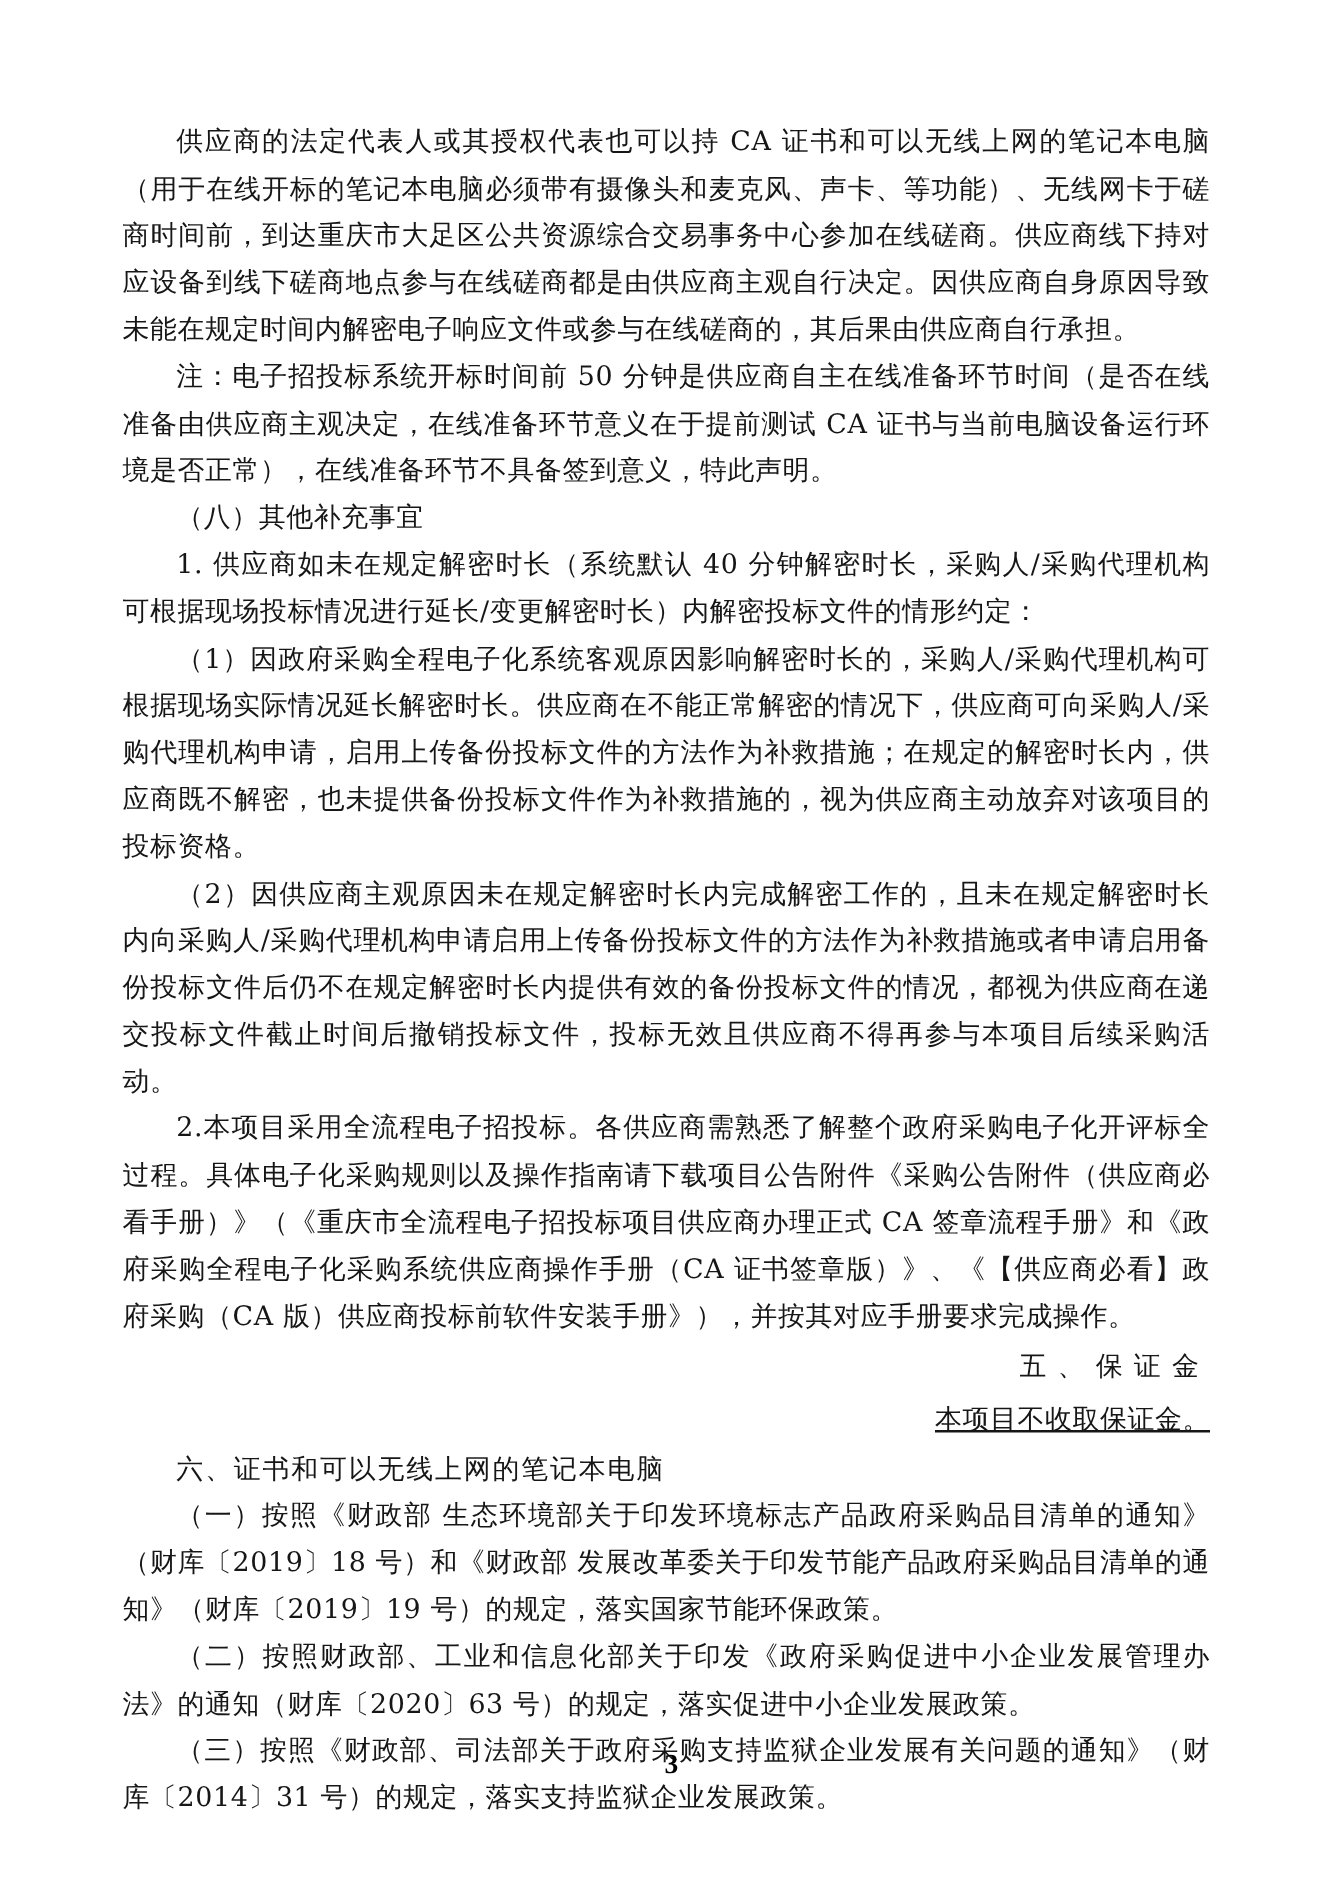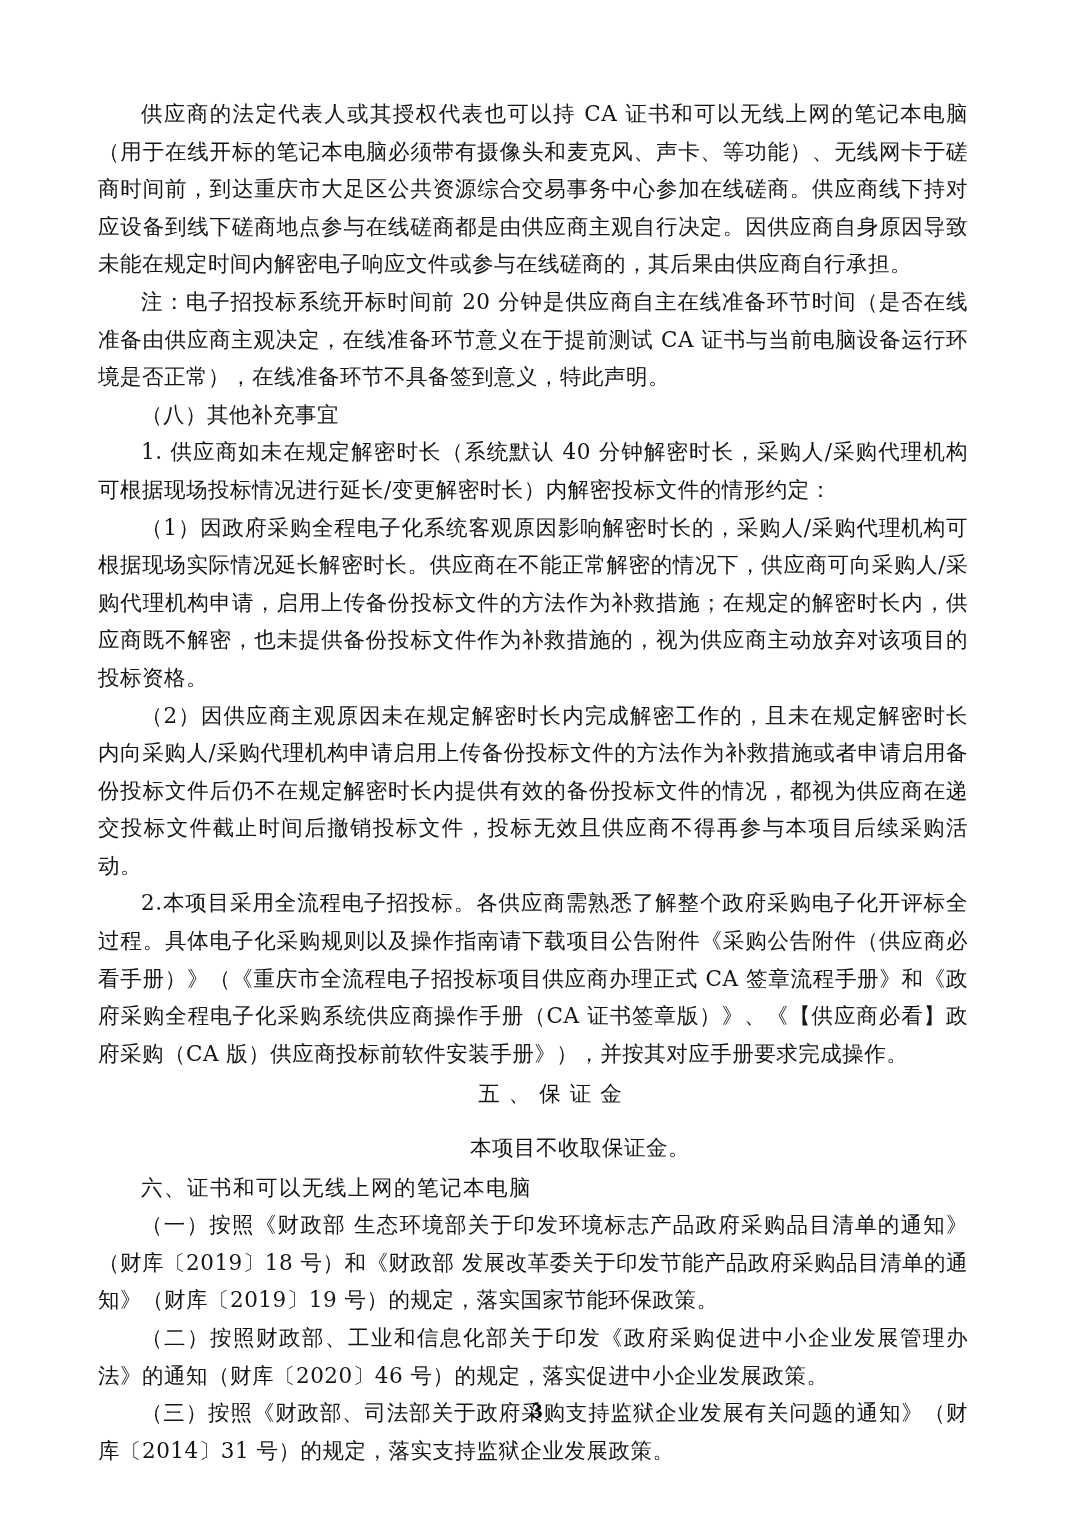--- a/index.html
+++ b/index.html
@@ -22,33 +22,34 @@
     margin: 0;
     font-size: 21.5px;
     line-height: 37.6px;
     text-align: justify;
     text-indent: 2em;
     letter-spacing: 0.5px;
     word-break: break-all;
   }
   .doc p.heading-spaced {
     letter-spacing: 9px;
-    text-align: center;
+    text-align: right;
     margin-top: 3px;
   }
   .doc p.heading-plain {
     text-align: left;
     letter-spacing: 1.5px;
     margin-top: 2px;
   }
   .doc p.indent-4 {
     text-indent: 0;
     padding-left: 94px;
-    text-align: center;
-    margin-top: 16px;
+    text-align: right;
+    margin-top: 4px;
+    text-decoration: underline;
   }
   .footer {
     position: absolute;
     left: 0;
     right: 0;
     top: 1398px;
     text-align: center;
   }
   .footer .num {
     font-size: 22px;
@@ -56,30 +57,30 @@
     font-family: "Liberation Serif", "DejaVu Serif", serif;
     color: #000000;
   }
 </style>
 </head>
 <body>
 
 <div class="page">
   <div class="doc">
     <p>供应商的法定代表人或其授权代表也可以持 CA 证书和可以无线上网的笔记本电脑（用于在线开标的笔记本电脑必须带有摄像头和麦克风、声卡、等功能）、无线网卡于磋商时间前，到达重庆市大足区公共资源综合交易事务中心参加在线磋商。供应商线下持对应设备到线下磋商地点参与在线磋商都是由供应商主观自行决定。因供应商自身原因导致未能在规定时间内解密电子响应文件或参与在线磋商的，其后果由供应商自行承担。</p>
-    <p>注：电子招投标系统开标时间前 20 分钟是供应商自主在线准备环节时间（是否在线准备由供应商主观决定，在线准备环节意义在于提前测试 CA 证书与当前电脑设备运行环境是否正常），在线准备环节不具备签到意义，特此声明。</p>
+    <p>注：电子招投标系统开标时间前 50 分钟是供应商自主在线准备环节时间（是否在线准备由供应商主观决定，在线准备环节意义在于提前测试 CA 证书与当前电脑设备运行环境是否正常），在线准备环节不具备签到意义，特此声明。</p>
     <p>（八）其他补充事宜</p>
     <p>1. 供应商如未在规定解密时长（系统默认 40 分钟解密时长，采购人/采购代理机构可根据现场投标情况进行延长/变更解密时长）内解密投标文件的情形约定：</p>
     <p>（1）因政府采购全程电子化系统客观原因影响解密时长的，采购人/采购代理机构可根据现场实际情况延长解密时长。供应商在不能正常解密的情况下，供应商可向采购人/采购代理机构申请，启用上传备份投标文件的方法作为补救措施；在规定的解密时长内，供应商既不解密，也未提供备份投标文件作为补救措施的，视为供应商主动放弃对该项目的投标资格。</p>
     <p>（2）因供应商主观原因未在规定解密时长内完成解密工作的，且未在规定解密时长内向采购人/采购代理机构申请启用上传备份投标文件的方法作为补救措施或者申请启用备份投标文件后仍不在规定解密时长内提供有效的备份投标文件的情况，都视为供应商在递交投标文件截止时间后撤销投标文件，投标无效且供应商不得再参与本项目后续采购活动。</p>
     <p>2.本项目采用全流程电子招投标。各供应商需熟悉了解整个政府采购电子化开评标全过程。具体电子化采购规则以及操作指南请下载项目公告附件《采购公告附件（供应商必看手册）》（《重庆市全流程电子招投标项目供应商办理正式 CA 签章流程手册》和《政府采购全程电子化采购系统供应商操作手册（CA 证书签章版）》、《【供应商必看】政府采购（CA 版）供应商投标前软件安装手册》），并按其对应手册要求完成操作。</p>
     <p class="heading-spaced">五、保证金</p>
     <p class="indent-4">本项目不收取保证金。</p>
     <p class="heading-plain">六、证书和可以无线上网的笔记本电脑</p>
     <p>（一）按照《财政部 生态环境部关于印发环境标志产品政府采购品目清单的通知》（财库〔2019〕18 号）和《财政部 发展改革委关于印发节能产品政府采购品目清单的通知》（财库〔2019〕19 号）的规定，落实国家节能环保政策。</p>
-    <p>（二）按照财政部、工业和信息化部关于印发《政府采购促进中小企业发展管理办法》的通知（财库〔2020〕46 号）的规定，落实促进中小企业发展政策。</p>
+    <p>（二）按照财政部、工业和信息化部关于印发《政府采购促进中小企业发展管理办法》的通知（财库〔2020〕63 号）的规定，落实促进中小企业发展政策。</p>
     <p>（三）按照《财政部、司法部关于政府采购支持监狱企业发展有关问题的通知》（财库〔2014〕31 号）的规定，落实支持监狱企业发展政策。</p>
   </div>
 
   <div class="footer">
     <span class="num">3</span>
   </div>
 </div>
 
 </body></html>

